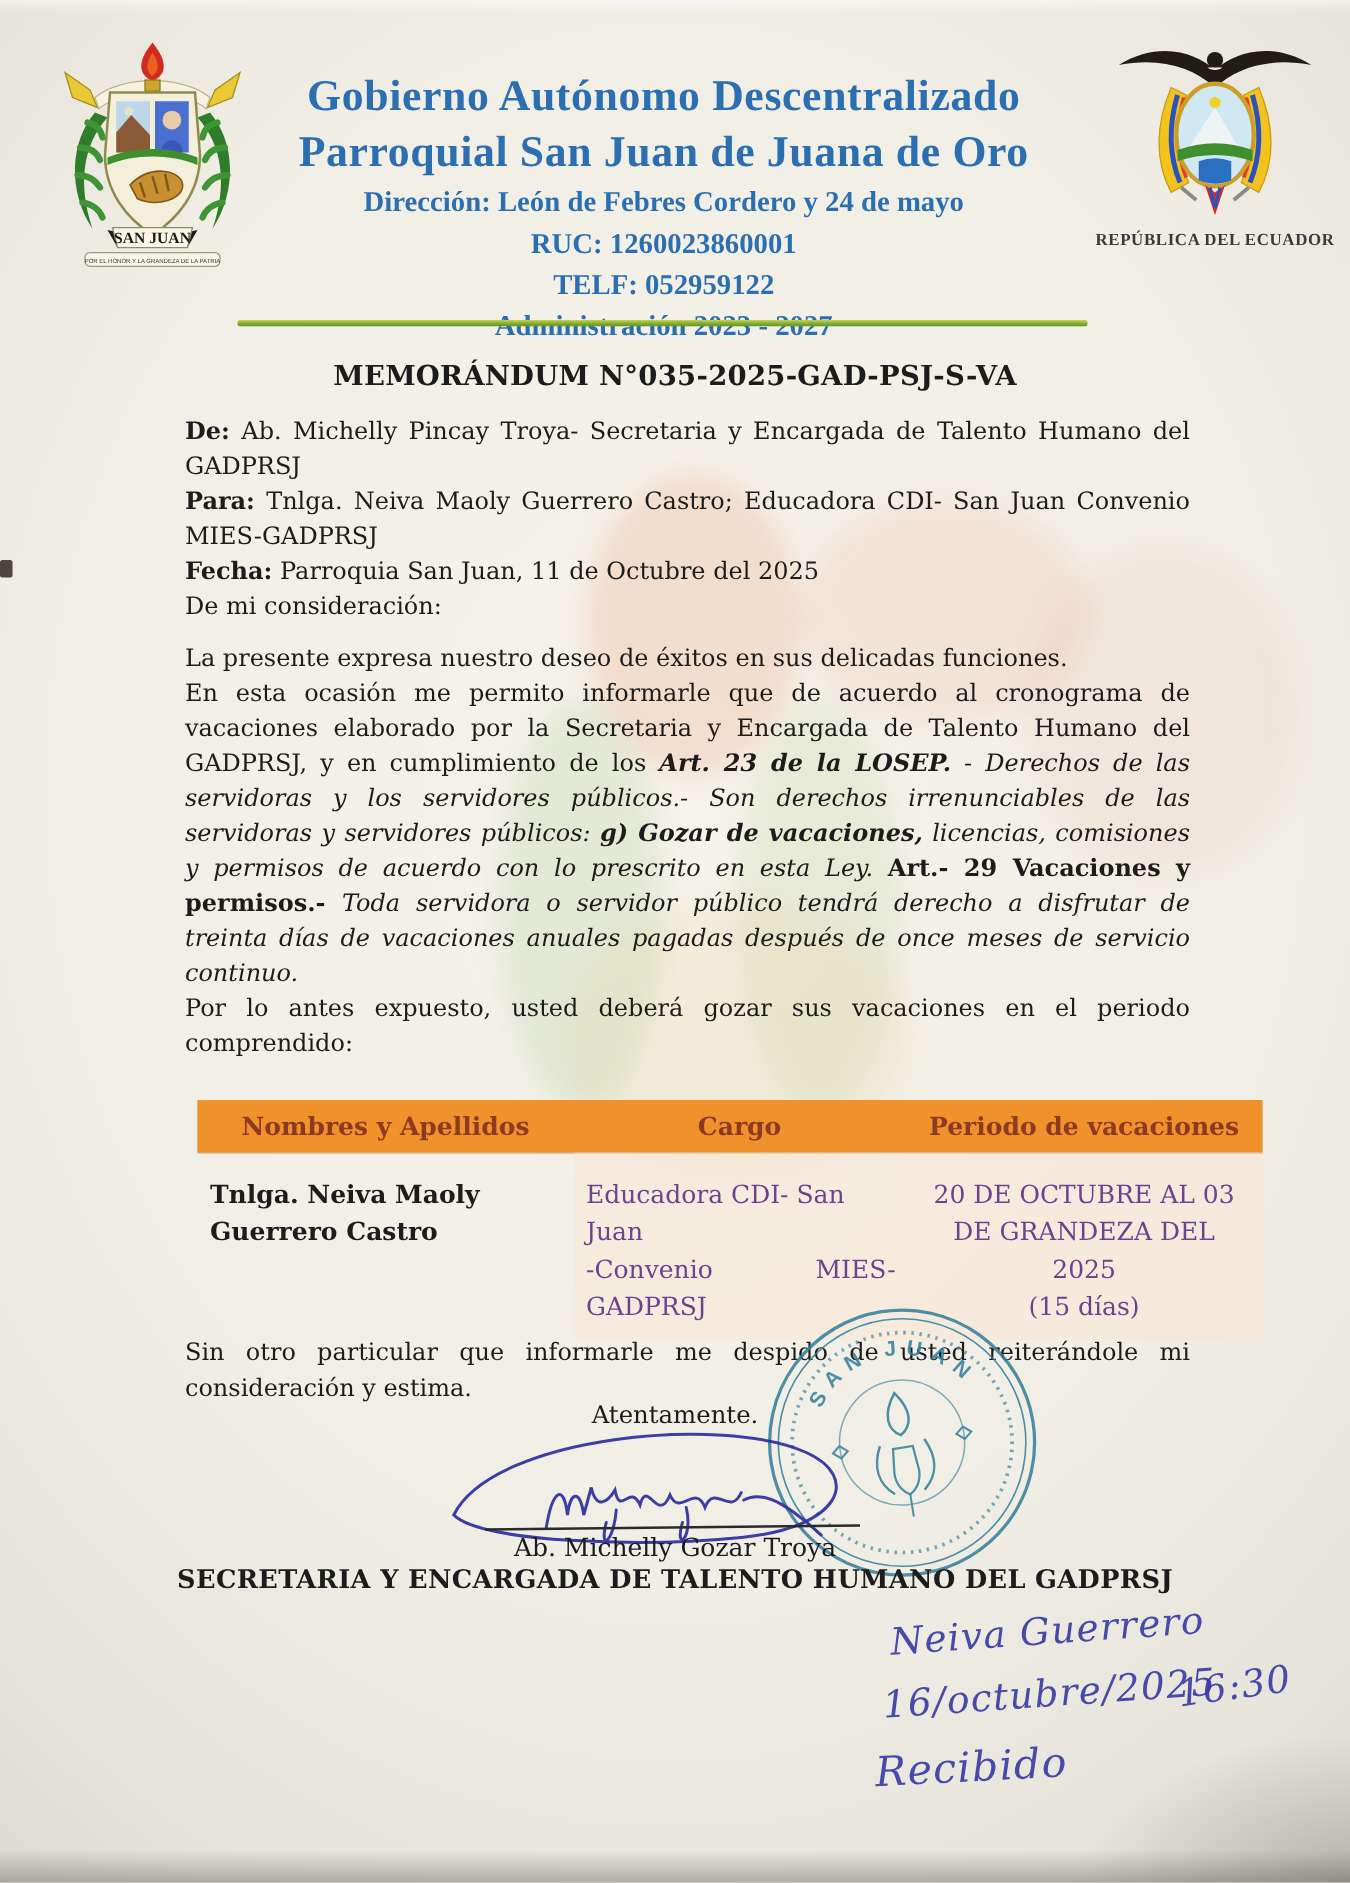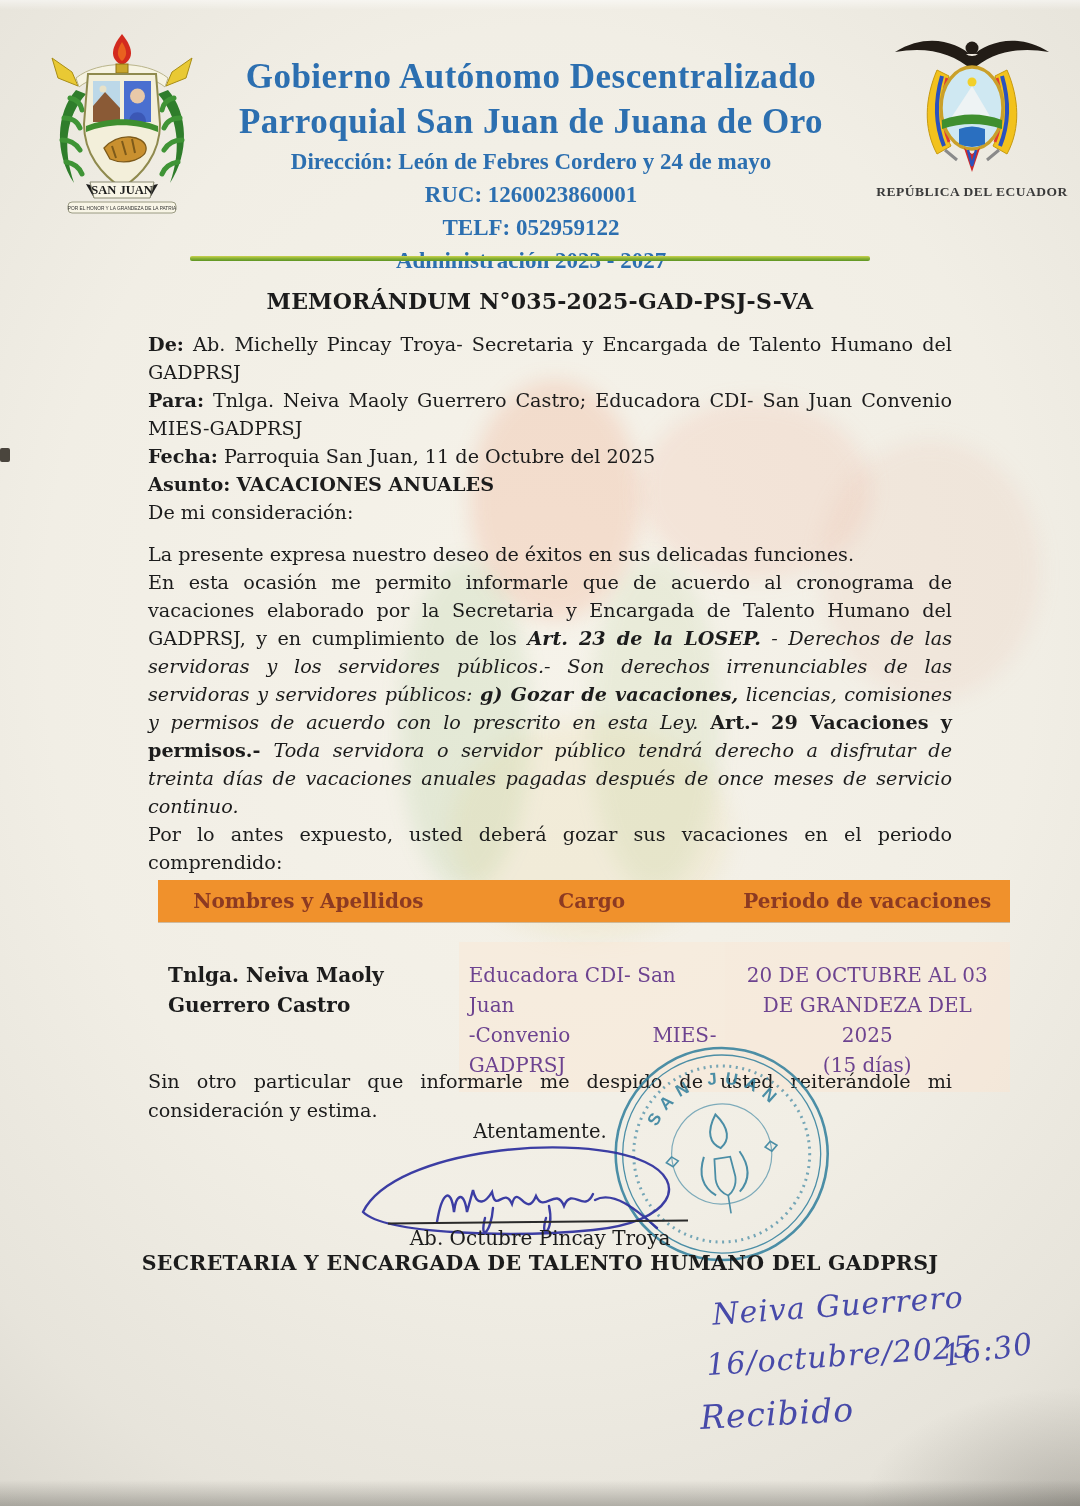--- a/index.html
+++ b/index.html
@@ -46,21 +46,21 @@
   .salutation{margin-bottom:14px !important;}
   .b{font-weight:bold;} .i{font-style:italic;} .bi{font-weight:bold;font-style:italic;}
 
   
   .vac-table{position:absolute;left:158px;top:880px;width:852px;font-size:20px;}
   .t-head{display:flex;background:var(--table-header-bg,#f0912c);height:42px;align-items:center;
     color:var(--table-header-text,#8c3a22);font-weight:bold;
     box-shadow:0 1px 0 rgba(140,90,30,.35);}
   .t-head > div{text-align:center;}
   .tc1{width:35.3%;} .tc2{width:31.2%;} .tc3{width:33.5%;}
-  .t-row{display:flex;align-items:stretch;margin-top:20px;}
+  .t-row{display:flex;align-items:stretch;}
   .t-row > div{padding-top:18px;min-height:150px;box-sizing:border-box;}
   .cell-name{font-weight:bold;padding-left:10px;line-height:30px;}
   .cell-cargo{color:var(--purple-text,#6d4390);line-height:30px;background:rgba(250,230,210,.45);padding:18px 8px 0 10px;}
   .cargo-just{text-align:justify;text-align-last:justify;}
   .cell-period{color:var(--purple-text,#6d4390);text-align:center;line-height:30px;background:rgba(250,228,208,.45);}
 
   
   .body2{position:absolute;left:148px;top:1052px;width:804px;font-size:19.2px;line-height:29px;margin-top:15px;}
   .body2 p{margin:0;text-align:justify;}
   .atent{position:absolute;left:0;top:1120px;width:1080px;text-align:center;font-size:19.5px;}
@@ -154,21 +154,20 @@
     <div class="head-sub">Administración 2023 - 2027</div>
   </div>
   <div class="head-rule"></div>
 
   <div class="memo-title">MEMORÁNDUM N°035-2025-GAD-PSJ-S-VA</div>
 
   <div class="body1">
     <p><span class="b">De:</span> <span>Ab. Michelly Pincay Troya- Secretaria y Encargada de Talento Humano del GADPRSJ</span></p>
     <p><span class="b">Para:</span> <span>Tnlga. Neiva Maoly Guerrero Castro; Educadora CDI- San Juan Convenio MIES-GADPRSJ</span></p>
     <p><span class="b">Fecha:</span> <span>Parroquia San Juan, 11 de Octubre del 2025</span></p>
-    <p><span class="b">Asunto:</span> <span class="b">VACACIONES ANUALES</span></p>
     <p class="salutation">De mi consideración:</p>
     <p>La presente expresa nuestro deseo de éxitos en sus delicadas funciones.</p>
     <p><span>En esta ocasión me permito informarle que de acuerdo al cronograma de vacaciones elaborado por la Secretaria y Encargada de Talento Humano del GADPRSJ, y en cumplimiento de los </span><span class="bi">Art. 23 de la LOSEP.</span><span class="i"> - Derechos de las servidoras y los servidores públicos.- Son derechos irrenunciables de las servidoras y servidores públicos: </span><span class="bi">g) Gozar de vacaciones,</span><span class="i"> licencias, comisiones y permisos de acuerdo con lo prescrito en esta Ley. </span><span class="b">Art.- 29 Vacaciones y permisos.- </span><span class="i">Toda servidora o servidor público tendrá derecho a disfrutar de treinta días de vacaciones anuales pagadas después de once meses de servicio continuo.</span></p>
     <p>Por lo antes expuesto, usted deberá gozar sus vacaciones en el periodo comprendido:</p>
   </div>
 
   <div class="vac-table">
     <div class="t-head">
       <div class="tc1">Nombres y Apellidos</div>
       <div class="tc2">Cargo</div>
@@ -224,21 +223,21 @@
   <svg class="sig-svg" width="350" height="112" viewBox="0 0 350 112">
     <g stroke="#2d2f9e" stroke-width="2.4" fill="none" stroke-linecap="round" opacity=".92">
       <path d="M18 80 C 50 16 235 0 300 30 C 344 50 328 90 248 98 C 168 106 40 102 18 80"></path>
       <path d="M92 90 C 97 60 106 54 109 80 C 111 62 119 58 122 80 L 128 58 C 132 76 141 70 147 60 C 151 82 159 54 167 72 C 173 50 181 88 191 64 C 199 82 211 54 219 74 C 227 54 239 82 248 62"></path>
       <path d="M148 76 C 146 102 134 110 140 86"></path>
       <path d="M204 74 C 210 100 194 110 201 86"></path>
       <path d="M250 68 C 268 58 292 78 312 96"></path>
     </g>
   </svg>
   <div class="sig-line"></div>
-  <div class="signer-name">Ab. Octubre Pincay Troya</div>
+  <div class="signer-name">Ab. Michelly Gozar Troya</div>
   <div class="signer-title">SECRETARIA Y ENCARGADA DE TALENTO HUMANO DEL GADPRSJ</div>
 
   <div class="hw hw1">Neiva Guerrero</div>
   <div class="hw hw2">16/octubre/2025</div>
   <div class="hw hw-time">16:30</div>
   <div class="hw hw3">Recibido</div>
 
   <div class="edge-top"></div>
   <div class="edge-left-mark"></div>
   <div class="corner-shadow"></div>

